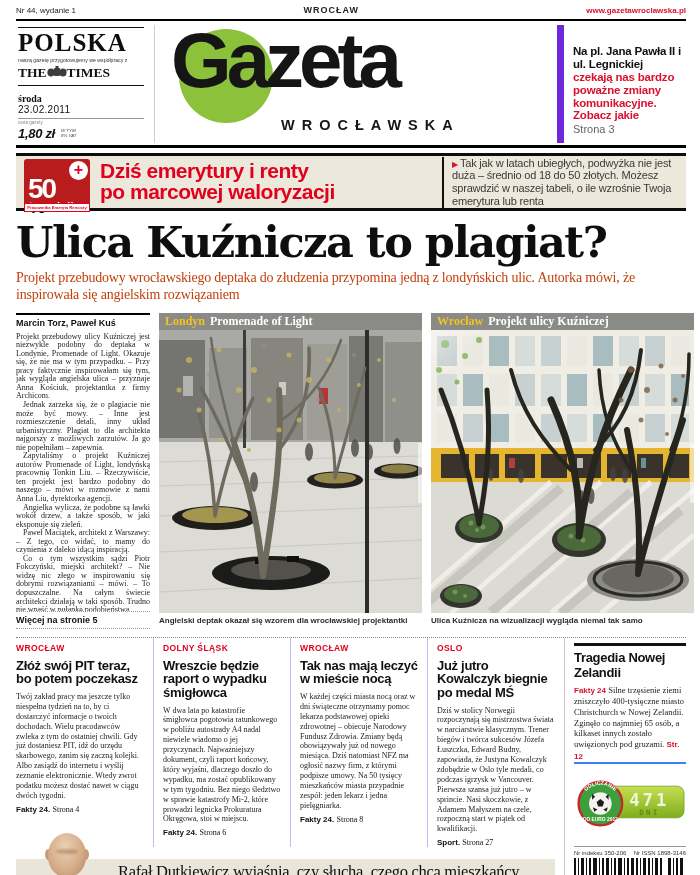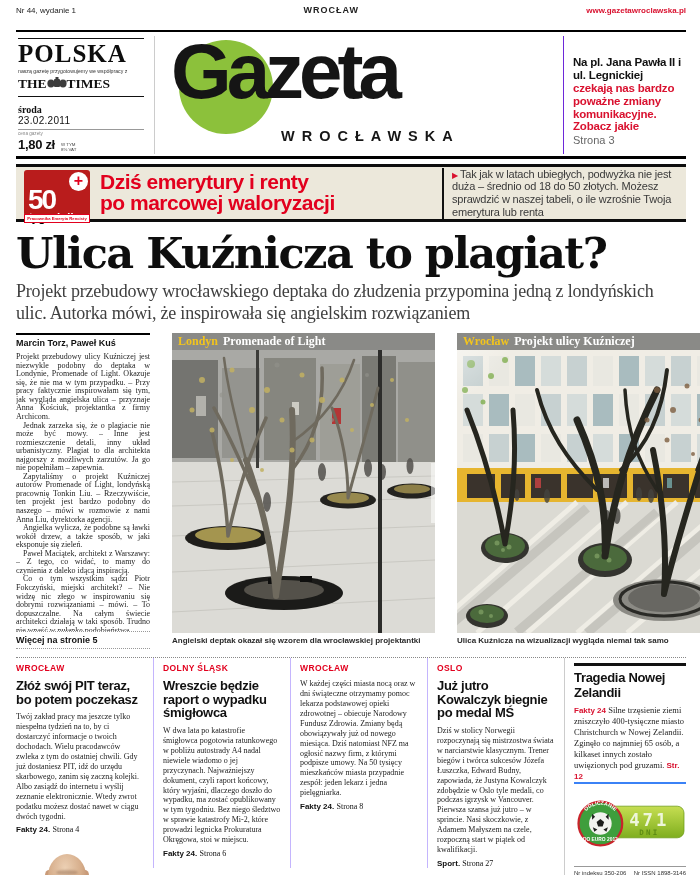--- a/index.html
+++ b/index.html
@@ -5,39 +5,39 @@
   * { box-sizing: border-box; margin: 0; padding: 0; }
   html,body { background:#fff; }
   body {
     width:700px; height:875px; overflow:hidden;
     padding:5px 14px 0 16px;
     font-family:"Liberation Sans", sans-serif;
     color:#111;
   }
   
   .topbar { display:flex; justify-content:space-between; align-items:flex-end;
-    font-size:8px; color:#222; padding-bottom:15px; border-bottom:2px solid #000; }
+    font-size:8px; color:#222; padding-bottom:4px; border-bottom:2px solid #000; }
   .topbar .city { font-weight:800; letter-spacing:1px; font-size:9px; }
   .topbar .url { color:#d9112f; font-weight:700; }
   
   .header { display:flex; height:122px; padding-top:4px; }
   .h-left { width:138px; padding:2px 10px 0 2px; }
   .polska { border-top:1px solid #111; border-bottom:1px solid #111; padding:2px 0 4px; }
   .polska-title { font-family:"Liberation Serif", serif; font-size:25px; font-weight:600; letter-spacing:1px; line-height:1; color:#0d0d0d; }
   .polska-tag { font-size:5.2px; color:#333; margin:2px 0 2px; }
   .polska-times { font-family:"Liberation Serif", serif; font-weight:800; font-size:13.5px; display:flex; align-items:center; gap:0; }
   .dateblock { margin-top:7px; }
   .dateblock .day { font-weight:800; font-size:10px;font-family:Liberation Serif, serif; }
   .dateblock .date { font-size:10px; letter-spacing:.3px; }
   .dateblock hr { border:none; border-top:1px solid #999; margin:3px 0 1px; }
   .dateblock .pricelabel { font-size:4.6px; color:#888; }
-  .pricerow { display:flex; align-items:flex-end; gap:6px; margin-top:1px; }
+  .pricerow { display:flex; align-items:flex-start; gap:6px; margin-top:1px;font-style:italic; }
   .pricerow .price { font-weight:800; font-size:13px; letter-spacing:-.3px; }
   .pricerow .vat { font-size:4.4px; line-height:1.15; color:#444; padding-top:2px; }
-  .h-center { flex:1; position:relative; border-left:1px solid #ccc; border-right:1px solid #6d28d9; }
+  .h-center { flex:1; position:relative; border-left:1px solid #ccc; border-right:7px solid #6d28d9; }
   .logo-circle { position:absolute; left:24px; top:4px; width:94px; height:94px; border-radius:50%; background:#8cc13b; }
   .logo-word { position:absolute; left:16px; top:-10px; font-size:78px; font-weight:800; letter-spacing:-5px; color:#151515; }
   .logo-sub { position:absolute; left:126px; top:92px; font-size:14.5px; font-weight:800; letter-spacing:7px; color:#161616; }
   .h-right { width:122px; padding:20px 0 0 9px; }
   .promo-black { font-weight:800; font-size:11.5px; line-height:1.12; letter-spacing:-.2px; }
   .promo-red { font-weight:800; font-size:11.5px; line-height:1.12; letter-spacing:-.2px; color:#d9112f; }
   .promo-page { font-size:11px; color:#666; margin-top:1px; }
   .header-rule { border:none; border-top:3px solid #000; margin:2px 0 5px; }
   
   .banner { display:flex; align-items:center; gap:10px; background:#ece8db;
@@ -50,24 +50,24 @@
   .fifty-bottom { position:absolute; left:0; right:0; bottom:-7px; background:#fff; border:1px solid #e2001e;
     color:#e2001e; font-size:4.2px; font-weight:700; text-align:center; padding:1px 0; white-space:nowrap; overflow:hidden; }
   .banner-head { flex:1; color:#e2001e; font-size:21px; font-weight:800; line-height:.98; letter-spacing:-.5px; }
   .banner-head span { display:block; }
   .banner-note { width:236px; flex:none; border-left:2px solid #111; padding-left:8px;
     font-size:11px; line-height:1.16; color:#3a3a3a; letter-spacing:-.2px; }
   .banner-note .arrow { color:#d9112f; font-size:8px; margin-right:2px; }
   
   .headline { font-family:"DejaVu Serif", serif; font-weight:700; font-size:43px; line-height:1;
     letter-spacing:-1.5px; color:#0e0e0e; margin:10px 0 6px; white-space:nowrap; }
-  .subhead { font-family:"Liberation Serif", serif; font-size:18px; line-height:1.2; color:#404040;
+  .subhead { font-family:"Liberation Serif", serif; font-size:14px; line-height:1.2; color:#c2410c;
     letter-spacing:-.2px; margin-bottom:9px; }
   
-  .main { display:grid; grid-template-columns:134px 263px 263px; column-gap:22px; }
+  .main { display:grid; grid-template-columns:134px 263px 263px; column-gap:9px; }
   .lead-col { display:flex; flex-direction:column; height:316px; }
   .byline { border-top:2px solid #000; font-size:9px; font-weight:800; padding:3px 0 5px; }
   .article { font-family:"Liberation Serif", serif; font-size:8px; line-height:1.07;
     text-align:justify; color:#1d1d1d; overflow:hidden; }
   .article p { text-indent:7px; }
   .article p:first-child { text-indent:0; }
   .more { margin-top:auto; border-top:1px dotted #999; border-bottom:1px dotted #999;
     font-size:9px; font-weight:800; padding:3px 0; }
   .photo-col { display:flex; flex-direction:column; }
   .photo-bar { background:#8a8a87; height:17px; display:flex; align-items:center; gap:5px; padding:0 6px;
@@ -434,20 +434,21 @@
 
   <div class="ncol">
     <div class="nsec">DOLNY ŚLĄSK</div>
     <div class="ntitle">Wreszcie będzie raport o wypadku śmigłowca</div>
     <div class="nbody">W dwa lata po katastrofie śmigłowca pogotowia ratunkowego w pobliżu autostrady A4 nadal niewiele wiadomo o jej przyczynach. Najważniejszy dokument, czyli raport końcowy, który wyjaśni, dlaczego doszło do wypadku, ma zostać opublikowany w tym tygodniu. Bez niego śledztwo w sprawie katastrofy Mi-2, które prowadzi legnicka Prokuratura Okręgowa, stoi w miejscu.</div>
     <div class="nfoot"><span class="src">Fakty 24.</span> <span class="pg">Strona 6</span></div>
   </div>
 
   <div class="ncol">
     <div class="nsec">WROCŁAW</div>
+    <div class="ntitle">Tak nas mają leczyć w mieście nocą</div>
     <div class="nbody">W każdej części miasta nocą oraz w dni świąteczne otrzymamy pomoc lekarza podstawowej opieki zdrowotnej – obiecuje Narodowy Fundusz Zdrowia. Zmiany będą obowiązywały już od nowego miesiąca. Dziś natomiast NFZ ma ogłosić nazwy firm, z którymi podpisze umowy. Na 50 tysięcy mieszkańców miasta przypadnie zespół: jeden lekarz i jedna pielęgniarka.</div>
     <div class="nfoot"><span class="src">Fakty 24.</span> <span class="pg">Strona 8</span></div>
   </div>
 
   <div class="ncol">
     <div class="nsec">OSLO</div>
     <div class="ntitle">Już jutro Kowalczyk biegnie po medal MŚ</div>
     <div class="nbody">Dziś w stolicy Norwegii rozpoczynają się mistrzostwa świata w narciarstwie klasycznym. Trener biegów i twórca sukcesów Józefa Łuszczka, Edward Budny, zapowiada, że Justyna Kowalczyk zdobędzie w Oslo tyle medali, co podczas igrzysk w Vancouver. Pierwsza szansa już jutro – w sprincie. Nasi skoczkowie, z Adamem Małyszem na czele, rozpoczną start w piątek od kwalifikacji.</div>
     <div class="nfoot"><span class="src">Sport.</span> <span class="pg">Strona 27</span></div>
   </div>

